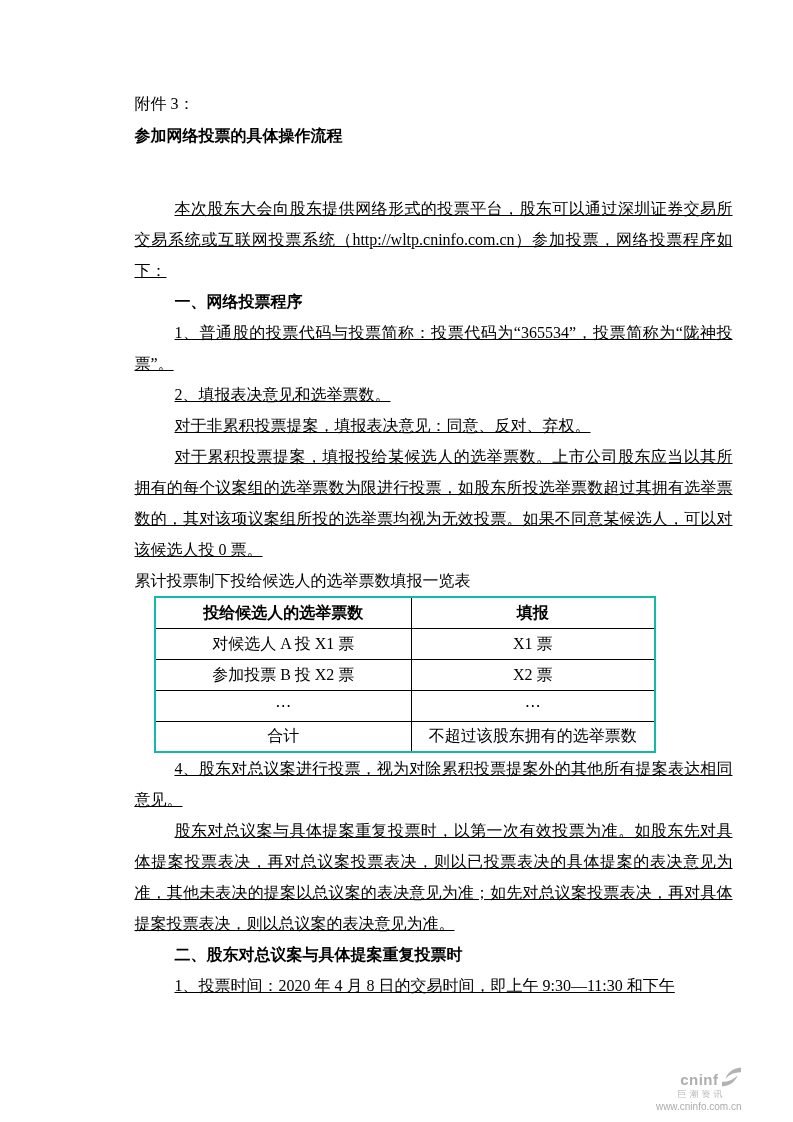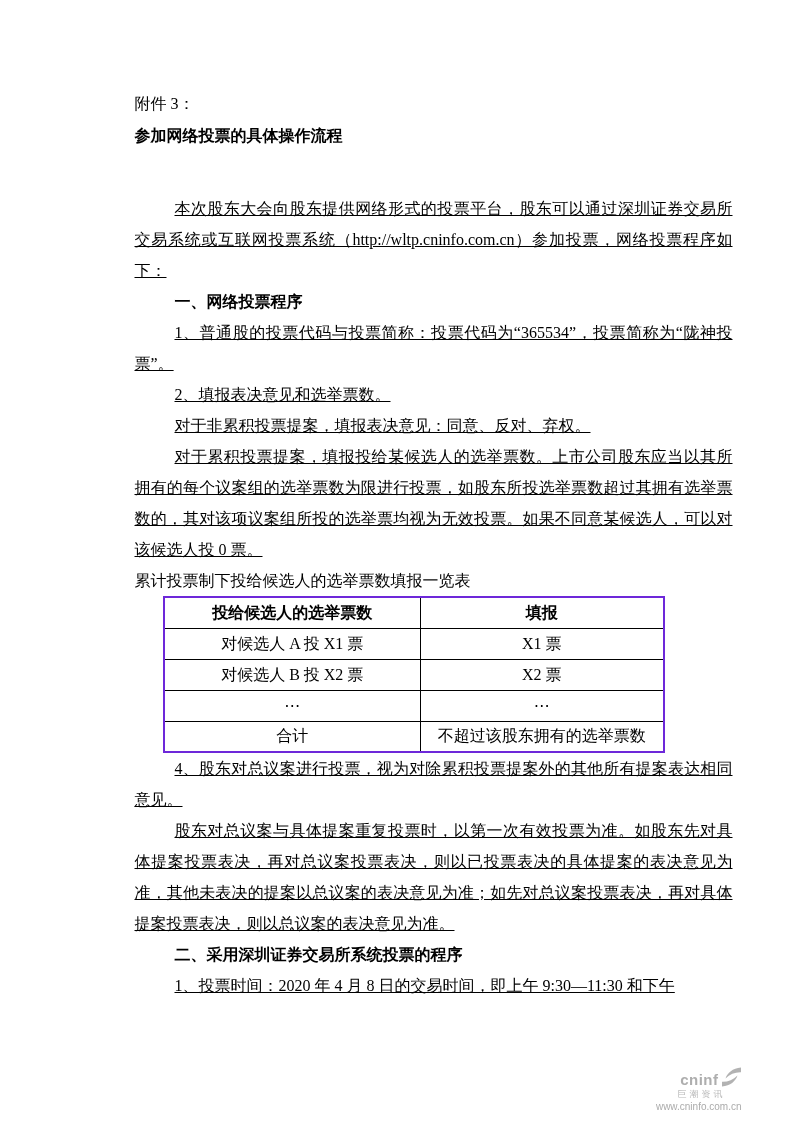--- a/index.html
+++ b/index.html
@@ -49,22 +49,22 @@
   }
   .table-caption {
     font-size: 16px;
     line-height: 31px;
     text-align: center;
     margin: 0;
   }
   table.vote-table {
     border-collapse: collapse;
     width: 500px;
-    margin-left: 28px;
-    border: 2px solid #6d28d9;
+    margin-left: 19px;
+    border: 2px solid #14b8a6;
     table-layout: fixed;
   }
   table.vote-table th, table.vote-table td {
     border: 1px solid #000000;
     height: 31px;
     padding: 0 4px;
     text-align: center;
     vertical-align: middle;
     font-size: 16px;
     line-height: 20px;
@@ -137,39 +137,39 @@
           <th class="col-votes">投给候选人的选举票数</th>
           <th class="col-fill">填报</th>
         </tr>
       </thead>
       <tbody>
         <tr>
           <td>对候选人 A 投 X1 票</td>
           <td>X1 票</td>
         </tr>
         <tr>
-          <td>对候选人 B 投 X2 票</td>
+          <td>参加投票 B 投 X2 票</td>
           <td>X2 票</td>
         </tr>
         <tr>
           <td>⋯</td>
           <td>⋯</td>
         </tr>
         <tr>
           <td>合计</td>
           <td>不超过该股东拥有的选举票数</td>
         </tr>
       </tbody>
     </table>
 
     <p class="indent">4、股东对总议案进行投票，视为对除累积投票提案外的其他所有提案表达相同意见。</p>
 
     <p class="indent">股东对总议案与具体提案重复投票时，以第一次有效投票为准。如股东先对具体提案投票表决，再对总议案投票表决，则以已投票表决的具体提案的表决意见为准，其他未表决的提案以总议案的表决意见为准；如先对总议案投票表决，再对具体提案投票表决，则以总议案的表决意见为准。</p>
 
-    <h2 class="section-heading">二、采用深圳证券交易所系统投票的程序</h2>
+    <h2 class="section-heading">二、股东对总议案与具体提案重复投票时</h2>
 
     <p class="indent">1、投票时间：2020 年 4 月 8 日的交易时间，即上午 9:30—11:30 和下午</p>
 
   </div>
 
   <div class="cninfo-logo">
     <div class="logo-row">
       <span class="logo-word">cninf</span>
       <span class="logo-swirl">
         <svg width="22" height="20" viewBox="0 0 22 20">

